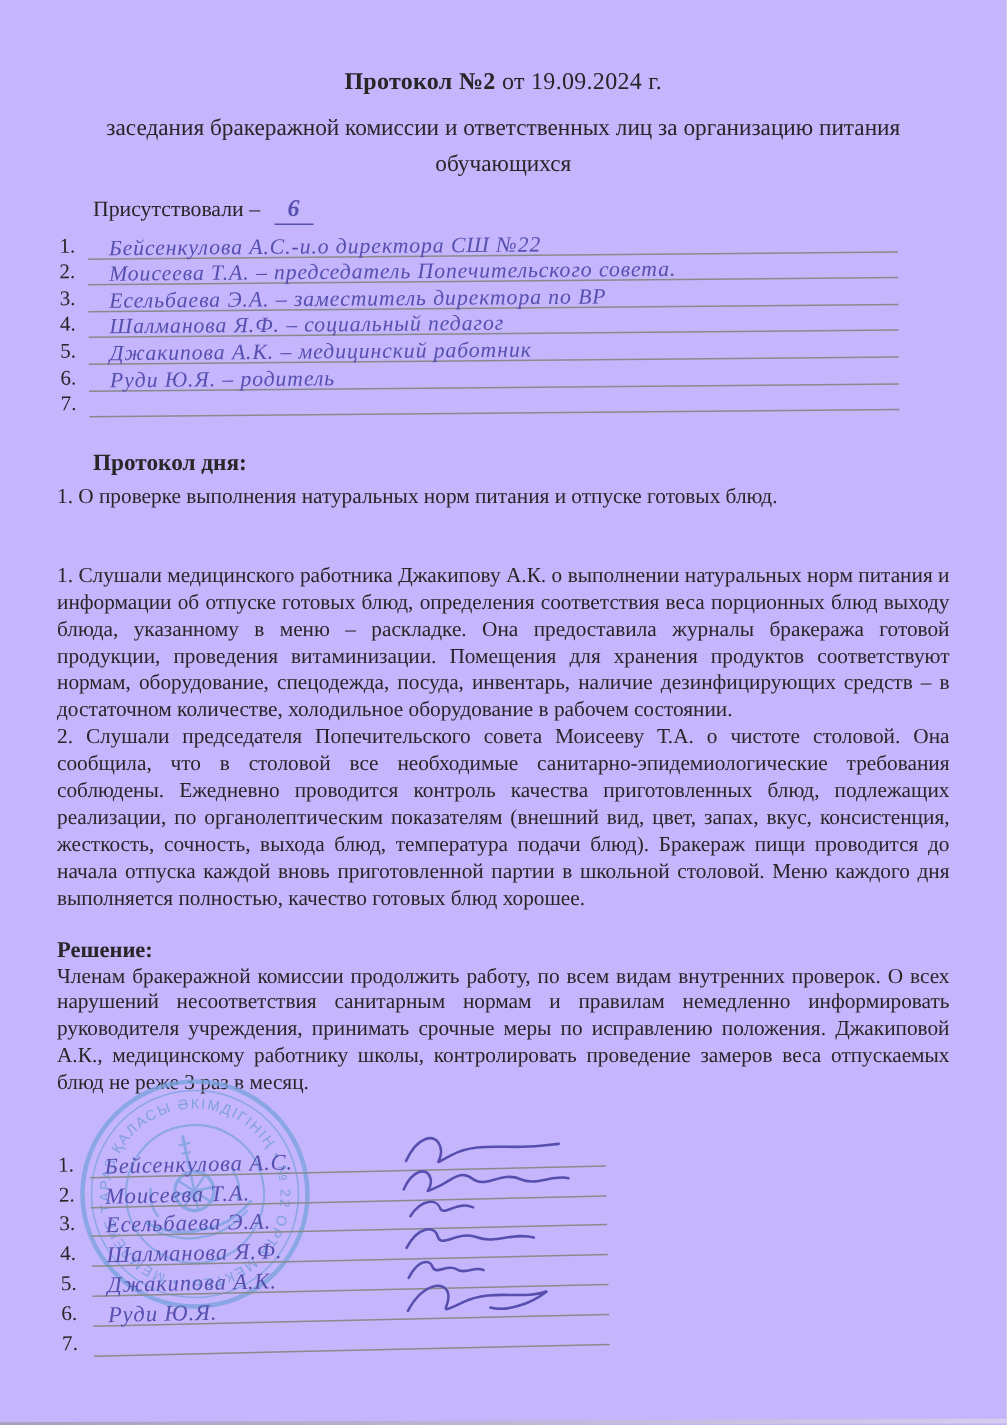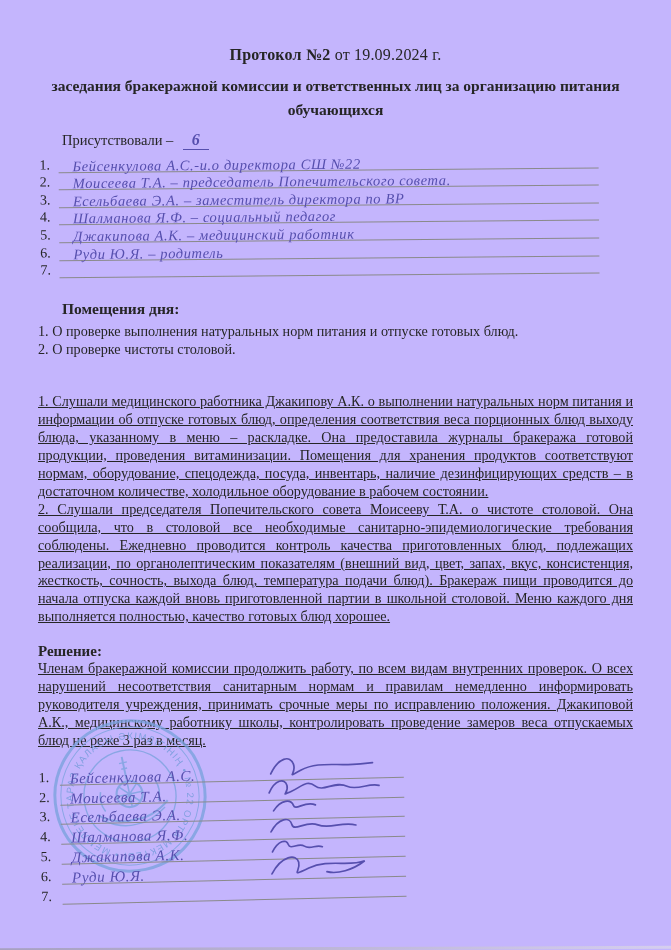--- a/index.html
+++ b/index.html
@@ -13,41 +13,41 @@
     overflow:hidden;
   }
   .page::after{
     content:"";position:absolute;left:0;bottom:0;width:100%;height:3px;
     background:linear-gradient(to right,#8f8f8f 0%,#bdbdbd 55%,#e3e3e3 100%);
     opacity:.55;transform:rotate(-.2deg);
   }
   .b{font-weight:bold;}
   
   .title{padding-top:46px;text-align:center;font-size:16px;letter-spacing:.2px;}
-  .subtitle{margin:10px 42px 0;text-align:center;font-size:15.5px;line-height:1.55;font-weight:bold;}
+  .subtitle{margin:10px 42px 0;text-align:center;font-size:15.5px;line-height:1.55;font-weight:normal;}
   .present-line{margin:9px 4px 3px 62px;font-size:14.5px;}
   .hw{
     font-family:"Liberation Serif", serif;
     font-style:italic;
     color:#564fae;
     letter-spacing:.6px;
   }
   .count{display:inline-block;min-width:26px;margin-left:6px;border-bottom:1px solid #564fae;
          font-size:16px;font-weight:bold;text-align:center;}
   
   .att-list{margin:2px 72px 0 40px;transform:rotate(-.5deg);}
   .att-row{display:flex;align-items:flex-end;height:17.6px;}
   .att-row .num{width:19px;font-size:14px;flex:0 0 auto;}
   .att-row .entry{flex:1;border-bottom:1px solid #8a8a8a;position:relative;height:100%;}
   .att-row .entry .hw{position:absolute;left:14px;bottom:-3px;font-size:14.5px;white-space:nowrap;}
   
   .agenda-heading{margin:24px 0 5px 62px;font-size:15.5px;}
   .agenda-item{margin:0 38px;font-size:14.2px;line-height:17.6px;}
   
-  .body-par{margin:0 38px;text-align:justify;font-size:14.2px;line-height:17.9px;text-decoration:underline;}
+  .body-par{margin:0 38px;text-align:justify;font-size:14.2px;line-height:17.9px;}
   .par1{margin-top:35px;}
   .decision-heading{margin:17px 0 0 38px;font-size:15px;}
   
   .stamp{position:absolute;left:50px;top:716px;width:160px;height:160px;
          opacity:.78;transform:rotate(-12deg);z-index:1;pointer-events:none;}
   
   .sig-list{position:absolute;left:40px;top:762px;width:365px;z-index:2;transform:rotate(-1.3deg);}
   .sig-row{display:flex;align-items:flex-end;height:19.8px;position:relative;}
   .sig-row .num{width:21px;font-size:14px;flex:0 0 auto;color:#262626;}
   .sig-row .sig-line{flex:1;border-bottom:1px solid #8a8a8a;position:relative;height:100%;}
@@ -114,23 +114,22 @@
   </div>
 
   <div class="att-row">
     <span class="num">7.</span>
     <span class="entry">
       <span class="hw"></span>
     </span>
   </div>
 </div>
 
-  <div class="agenda-heading b">Помещения дня:</div>
+  <div class="agenda-heading b">Протокол дня:</div>
   <div class="agenda-item">1. О проверке выполнения натуральных норм питания и отпуске готовых блюд.</div>
-  <div class="agenda-item">2. О проверке чистоты столовой.</div>
 
   <p class="body-par par1">1. Слушали медицинского работника Джакипову А.К.  о выполнении натуральных норм питания и информации об отпуске готовых блюд, определения соответствия веса порционных блюд выходу блюда, указанному в меню – раскладке. Она предоставила журналы бракеража готовой продукции, проведения витаминизации. Помещения для хранения продуктов соответствуют нормам, оборудование, спецодежда, посуда, инвентарь, наличие дезинфицирующих средств – в достаточном количестве, холодильное оборудование в рабочем состоянии.</p>
   <p class="body-par">2. Слушали председателя Попечительского совета Моисееву Т.А. о чистоте столовой. Она сообщила, что в столовой все необходимые санитарно-эпидемиологические требования соблюдены. Ежедневно проводится контроль качества приготовленных блюд, подлежащих реализации, по органолептическим показателям (внешний вид, цвет, запах, вкус, консистенция, жесткость, сочность, выхода блюд, температура подачи блюд). Бракераж пищи проводится до начала отпуска каждой вновь приготовленной партии в школьной столовой. Меню каждого дня выполняется полностью, качество готовых блюд хорошее.</p>
 
   <div class="decision-heading b">Решение:</div>
   <p class="body-par">Членам бракеражной комиссии продолжить работу, по всем видам внутренних проверок. О всех нарушений несоответствия санитарным нормам и правилам немедленно информировать руководителя учреждения, принимать срочные меры по исправлению положения. Джакиповой А.К., медицинскому работнику школы, контролировать проведение замеров веса отпускаемых блюд не реже 3 раз в месяц.</p>
 
   <div class="stamp">
     <svg width="160" height="160" viewBox="0 0 160 160">
       <circle cx="80" cy="80" r="75" fill="none" stroke="#7ba3de" stroke-width="3"></circle>

